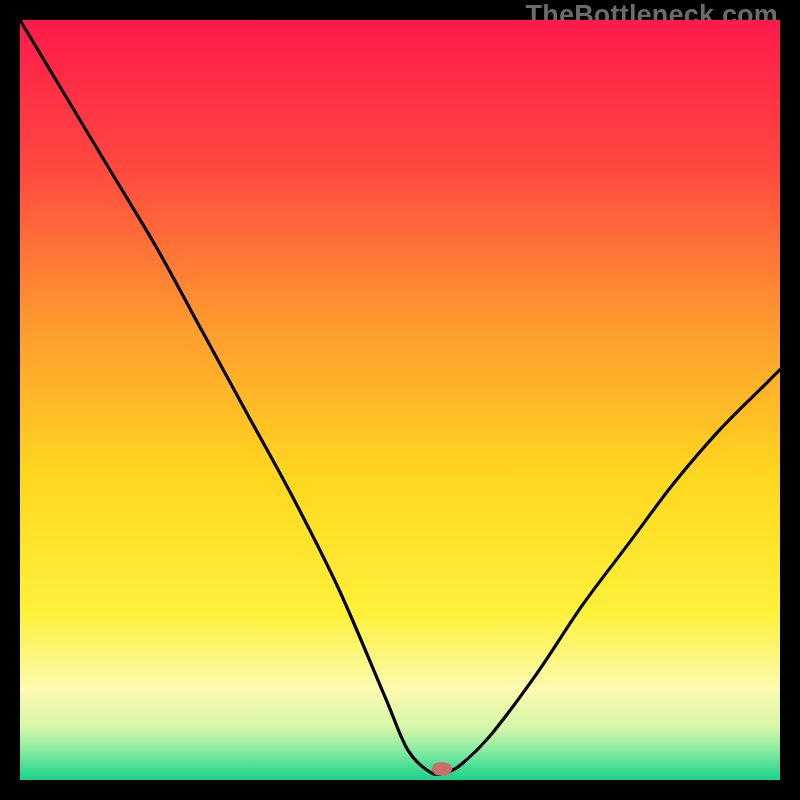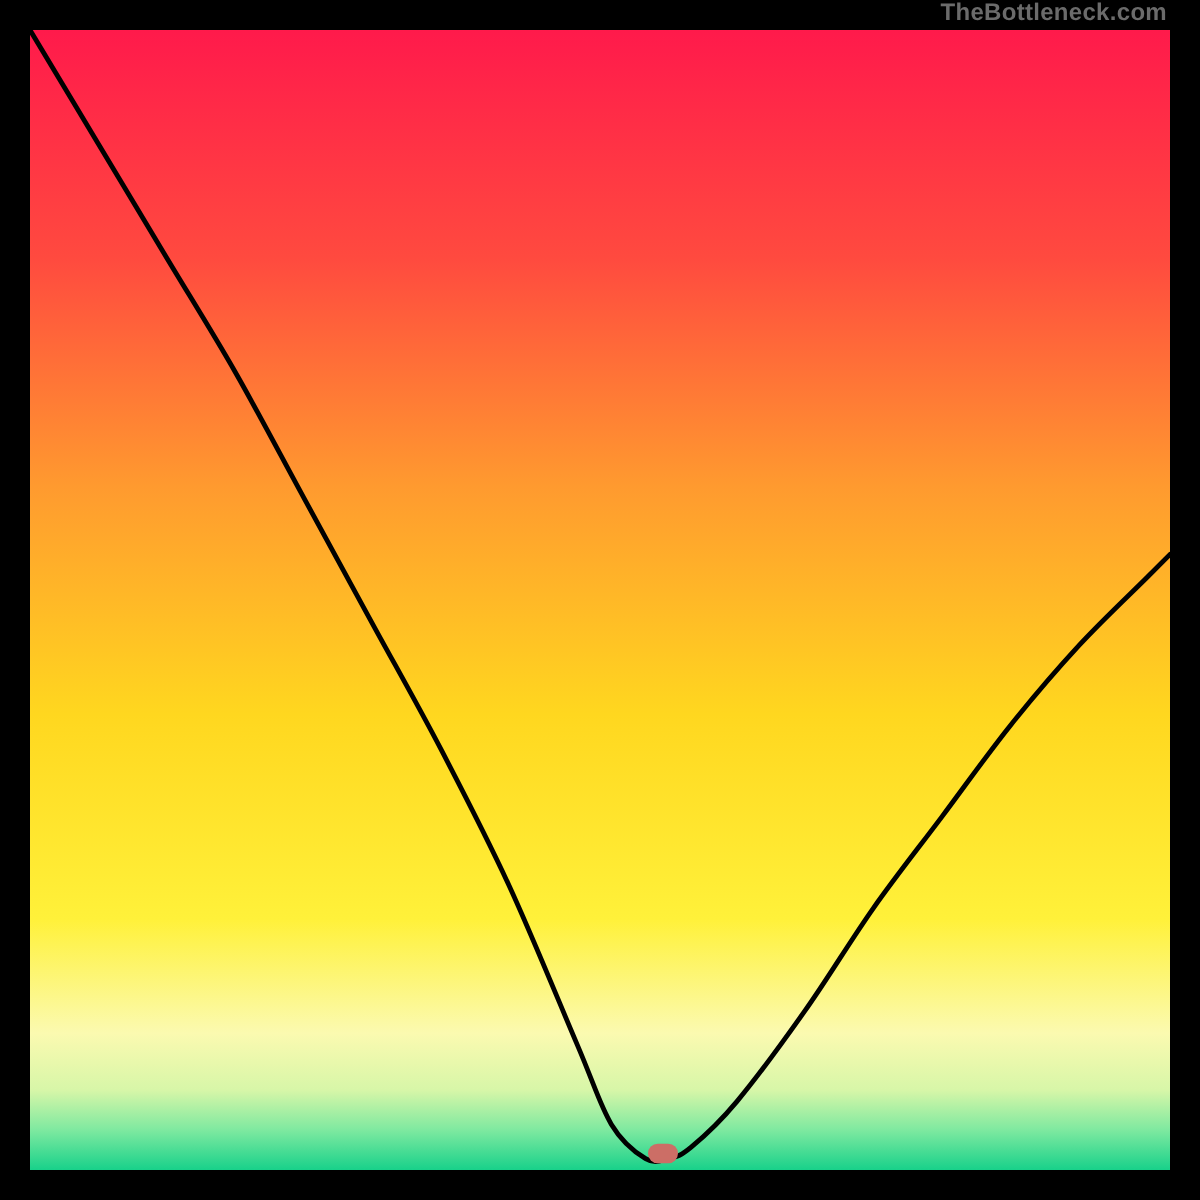--- a/index.html
+++ b/index.html
@@ -46,21 +46,21 @@
     position: absolute;
     width: 20px;
     height: 13px;
     border-radius: 7px;
     transform: translate(-50%, -50%);
   }
   .watermark {
     position: absolute;
     top: 0px;
     right: 22px;
-    font-size: 16px;
+    font-size: 27px;
     font-weight: 600;
     color: #6b6b6b;
     letter-spacing: 0.2px;
   }
 </style>
 </head>
 <body>
 
 <div class="frame">
 

